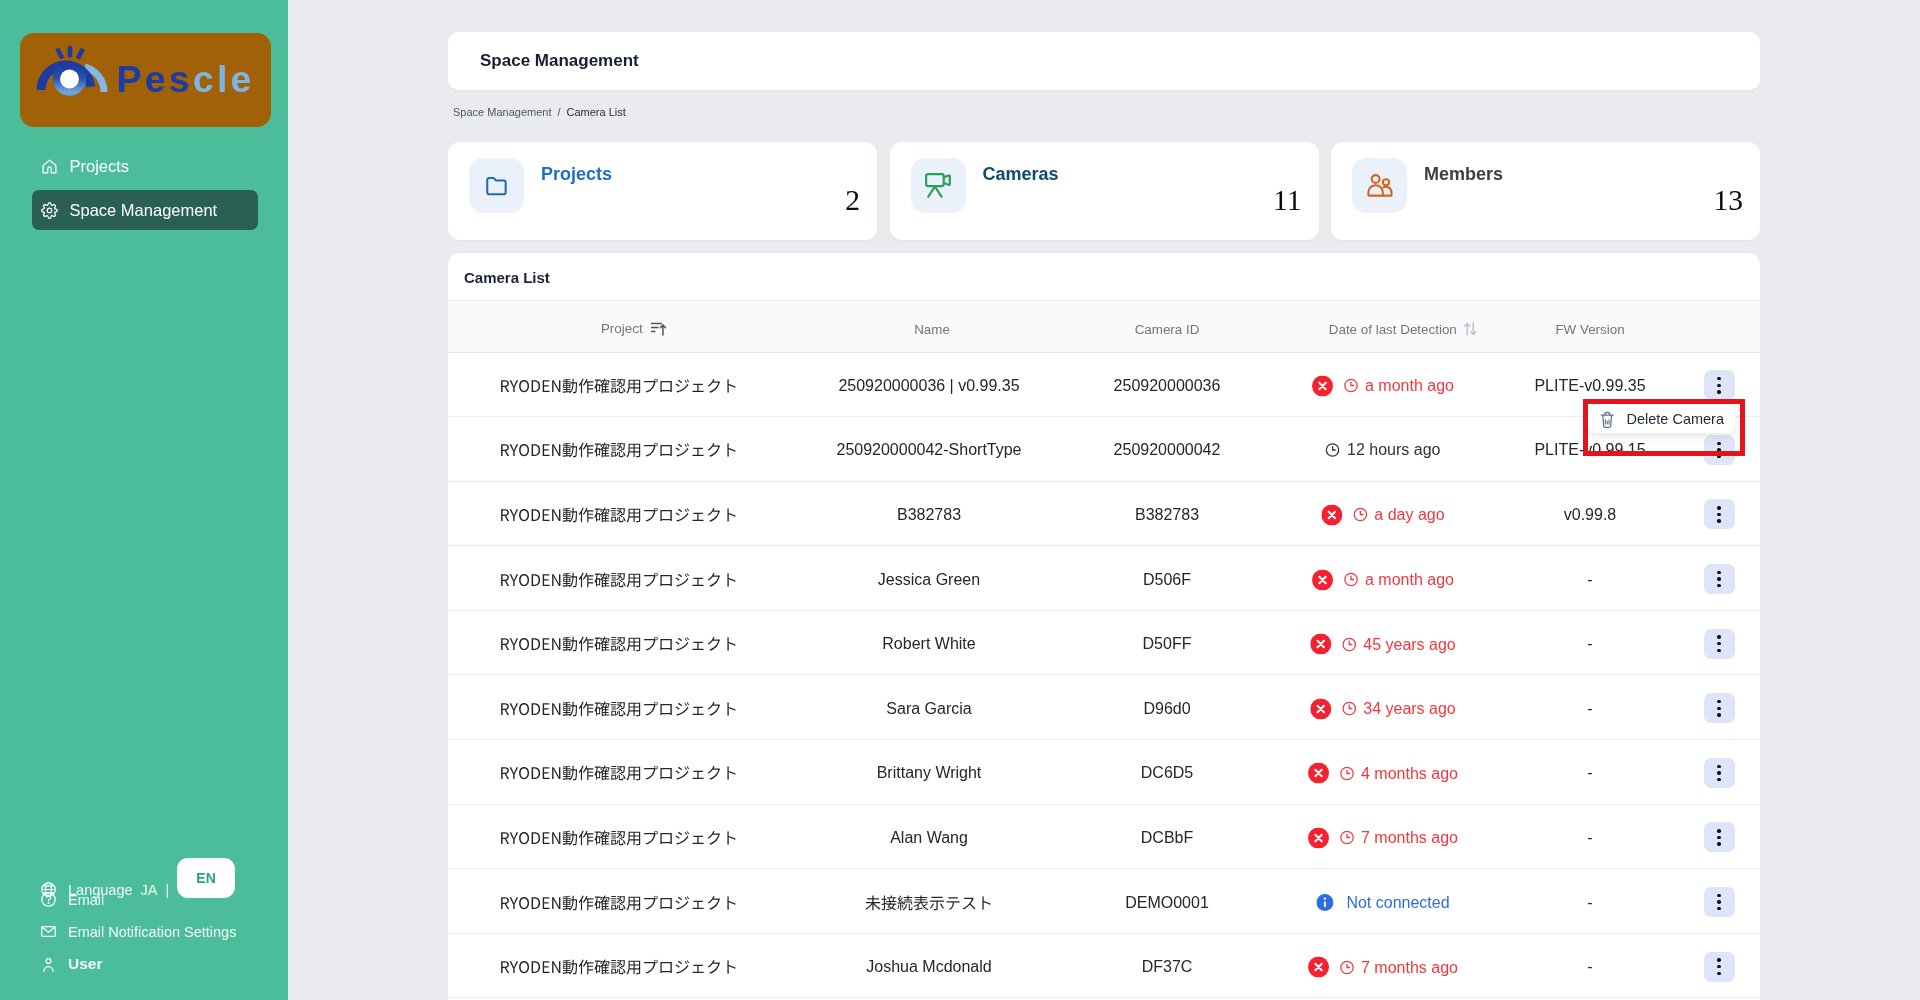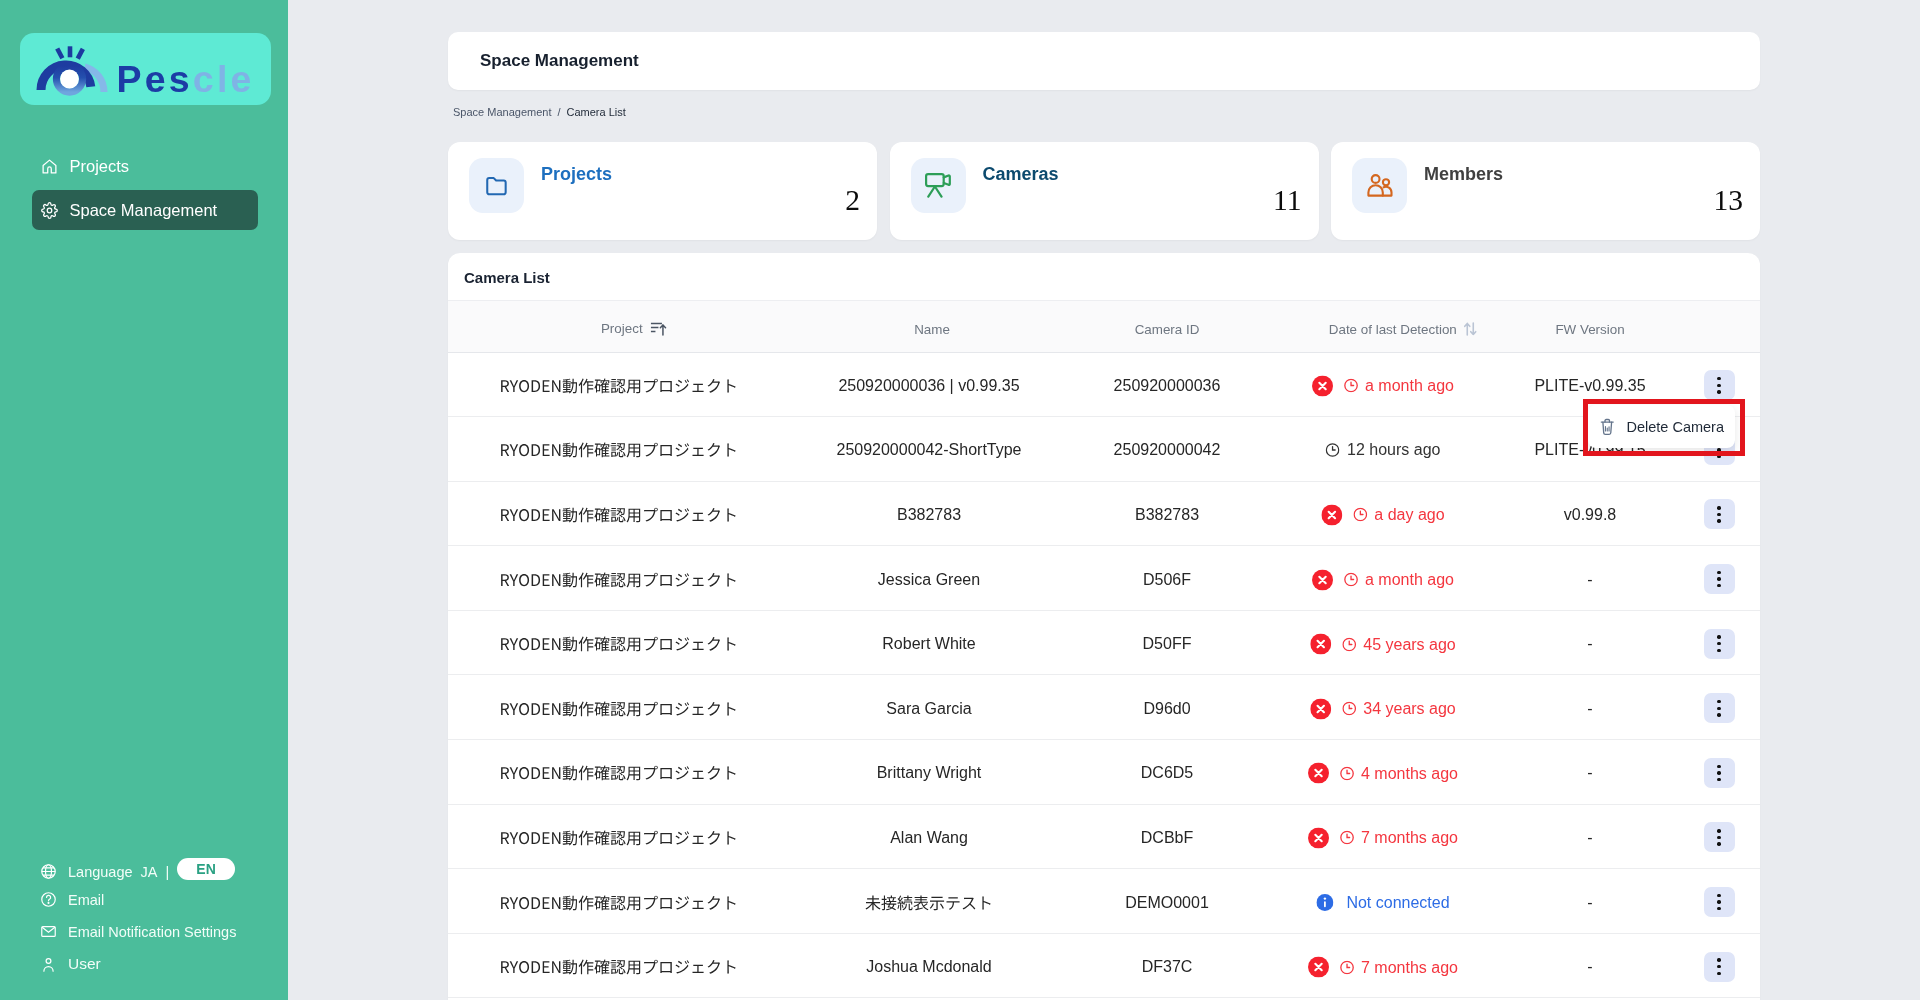--- a/index.html
+++ b/index.html
@@ -1,26 +1,26 @@
 <!DOCTYPE html>
 <html><head><meta charset="utf-8">
 <style>
 *{margin:0;padding:0;box-sizing:border-box}
 html,body{width:1920px;height:1000px;overflow:hidden;background:#E9EBEF;font-family:"Liberation Sans",sans-serif;position:relative}
 
 .sidebar{position:absolute;left:0;top:0;width:288px;height:1000px;background:#4BBD9B}
-.logocard{position:absolute;left:20px;top:33px;width:251px;height:72px;background:#5eead4;border-radius:14px}
+.logocard{position:absolute;left:20px;top:33px;width:251px;height:94px;background:#a16207;border-radius:14px}
 .nav-item{position:absolute;left:31.5px;width:226.5px;height:40px;border-radius:7px;color:#fff;font-size:16.5px;display:flex;align-items:center}
 .nav-item svg{margin-left:9px}
 .nav-item span{margin-left:12px}
 .nav-active{background:#2A6052}
 .side-bot{position:absolute;left:40px;color:#F2FDF8;font-size:14.5px;display:flex;align-items:flex-end;white-space:nowrap}
 .side-bot svg{flex:0 0 auto}
 .side-bot .t{margin-left:11px}
-.enpill{display:inline-block;background:#fff;color:#2AA183;font-weight:700;font-size:14px;border-radius:11px;padding:3px 19px;margin-left:8px}
+.enpill{display:inline-block;background:#fff;color:#2AA183;font-weight:700;font-size:14px;border-radius:11px;padding:12px 19px;margin-left:8px}
 
 .topcard{position:absolute;left:448px;top:32px;width:1312px;height:58px;background:#fff;border-radius:10px;box-shadow:0 1px 2px rgba(0,0,0,.04)}
 .topcard .tt{position:absolute;left:32px;top:50%;transform:translateY(-50%);font-size:17px;font-weight:700;color:#17202E}
 .crumbs{position:absolute;left:453px;top:105.5px;font-size:11px;color:#4A5568}
 .crumbs .c2{color:#1F2937}
 .statcard{position:absolute;top:142px;width:429px;height:98px;background:#fff;border-radius:12px;box-shadow:0 1px 2px rgba(0,0,0,.04)}
 .sticon{position:absolute;left:21px;top:16px;width:55px;height:55px;border-radius:14px;background:#EAF1FB;display:flex;align-items:center;justify-content:center}
 .sttitle{position:absolute;left:93px;top:22px;font-size:18px;font-weight:700}
 .stnum{position:absolute;right:17px;top:42px;font-family:"Liberation Serif",serif;font-size:29.5px;color:#0b0b0b}
 
@@ -30,21 +30,21 @@
 .th{position:absolute;top:calc(50% + 3px);transform:translate(-50%,-50%);white-space:nowrap;display:flex;align-items:flex-start}
 .row{position:absolute;left:448px;width:1312px;height:64.6px;border-bottom:1px solid #ECEDEF;background:#fff}
 .cell{position:absolute;top:calc(50% + 1.5px);transform:translate(-50%,-50%);white-space:nowrap;font-size:16px;color:#262626;display:flex;align-items:center}
 .c-proj{left:171px} .c-name{left:481px} .c-id{left:719px} .c-date{left:935px} .c-fw{left:1142px}
 .icx{margin-right:10.5px} .icc{margin-right:7.5px}
 .dt-red{color:#F4363F} .dt-dark{color:#333} .dt-blue{color:#2D6CE5}
 .jpt{display:block}
 .dots{position:absolute;left:1255.5px;top:calc(50% + 1px);transform:translateY(-50%);width:31px;height:30px;border-radius:7px;background:#DFE5F8;display:flex;flex-direction:column;align-items:center;justify-content:center;gap:3.2px}
 .dots span{width:3.4px;height:3.4px;border-radius:50%;background:#101010}
 
-.popup{position:absolute;left:1588px;top:405px;width:147px;height:43px;background:#fff;border-radius:8px;box-shadow:0 3px 10px rgba(0,0,0,.10);display:flex;align-items:center;z-index:5}
+.popup{position:absolute;left:1588px;top:405px;width:147px;height:28px;background:#fff;border-radius:8px;box-shadow:0 3px 10px rgba(0,0,0,.10);display:flex;align-items:center;z-index:5}
 .popup .t{margin-left:12px;font-size:14.5px;color:#1F2937}
 .redbox{position:absolute;left:1583px;top:399px;width:162px;height:57px;border:5px solid #E2151D;z-index:6}
 </style></head>
 <body>
 <svg width="0" height="0" style="position:absolute">
     <defs>
 <g id="jp1" fill="#262626">
         <path d="M3.1 -6.2V-10.5H5.1C6.9 -10.5 7.9 -10.0 7.9 -8.4C7.9 -6.9 6.9 -6.2 5.1 -6.2ZM8.0 0.0H9.7L6.7 -5.1C8.3 -5.5 9.4 -6.6 9.4 -8.4C9.4 -10.9 7.7 -11.7 5.3 -11.7H1.6V0.0H3.1V-5.0H5.2Z M13.7 0.0H15.1V-4.5L18.7 -11.7H17.1L15.6 -8.4C15.3 -7.6 14.9 -6.7 14.4 -5.8H14.4C14.0 -6.7 13.6 -7.6 13.2 -8.4L11.7 -11.7H10.1L13.7 -4.5Z M24.6 0.2C27.5 0.2 29.6 -2.1 29.6 -5.9C29.6 -9.7 27.5 -11.9 24.6 -11.9C21.6 -11.9 19.6 -9.7 19.6 -5.9C19.6 -2.1 21.6 0.2 24.6 0.2ZM24.6 -1.1C22.5 -1.1 21.1 -3.0 21.1 -5.9C21.1 -8.8 22.5 -10.6 24.6 -10.6C26.7 -10.6 28.1 -8.8 28.1 -5.9C28.1 -3.0 26.7 -1.1 24.6 -1.1Z M32.1 0.0H35.1C38.7 0.0 40.6 -2.2 40.6 -5.9C40.6 -9.6 38.7 -11.7 35.1 -11.7H32.1ZM33.6 -1.2V-10.5H34.9C37.7 -10.5 39.1 -8.9 39.1 -5.9C39.1 -2.9 37.7 -1.2 34.9 -1.2Z M43.2 0.0H50.1V-1.3H44.6V-5.5H49.1V-6.8H44.6V-10.5H49.9V-11.7H43.2Z M52.6 0.0H54.0V-6.2C54.0 -7.4 53.9 -8.6 53.8 -9.8H53.9L55.1 -7.4L59.4 0.0H60.9V-11.7H59.5V-5.6C59.5 -4.4 59.6 -3.1 59.7 -1.9H59.6L58.4 -4.3L54.1 -11.7H52.6Z M73.0 -13.2C73.0 -12.0 73.0 -10.8 73.0 -9.7H71.1V-8.6H72.9C72.8 -5.6 72.4 -3.0 71.0 -1.1V-1.1L67.8 -0.8V-2.1H70.9V-3.0H67.8V-4.0H70.9V-8.8H67.8V-9.8H71.2V-10.7H67.8V-11.9C68.9 -12.0 70.0 -12.2 70.9 -12.4L70.3 -13.3C68.7 -12.9 65.7 -12.6 63.4 -12.5C63.5 -12.2 63.6 -11.9 63.7 -11.6C64.6 -11.6 65.6 -11.7 66.7 -11.8V-10.7H63.2V-9.8H66.7V-8.8H63.7V-4.0H66.7V-3.0H63.6V-2.1H66.7V-0.7L63.2 -0.4L63.4 0.7C65.2 0.5 67.7 0.2 70.1 -0.1C69.9 0.1 69.7 0.3 69.4 0.5C69.7 0.7 70.1 1.1 70.3 1.4C73.2 -0.8 73.9 -4.3 74.1 -8.6H76.4C76.2 -2.7 76.0 -0.6 75.6 -0.1C75.5 0.1 75.3 0.1 75.1 0.1C74.8 0.1 74.0 0.1 73.3 0.0C73.5 0.4 73.6 0.9 73.6 1.2C74.4 1.2 75.1 1.2 75.6 1.2C76.1 1.1 76.4 1.0 76.7 0.6C77.2 -0.1 77.4 -2.3 77.5 -9.1C77.5 -9.2 77.5 -9.7 77.5 -9.7H74.1C74.2 -10.8 74.2 -12.0 74.2 -13.2ZM64.7 -6.0H66.7V-4.8H64.7ZM67.8 -6.0H69.9V-4.8H67.8ZM64.7 -7.9H66.7V-6.8H64.7ZM67.8 -7.9H69.9V-6.8H67.8Z M86.9 -13.2C86.1 -10.9 84.8 -8.6 83.4 -7.1C83.7 -6.9 84.1 -6.5 84.3 -6.3C85.2 -7.2 85.9 -8.3 86.6 -9.6H87.7V1.3H88.9V-2.6H93.8V-3.8H88.9V-6.2H93.6V-7.3H88.9V-9.6H93.9V-10.8H87.2C87.5 -11.5 87.8 -12.2 88.1 -12.9ZM83.1 -13.4C82.2 -10.9 80.7 -8.5 79.1 -7.0C79.3 -6.7 79.7 -6.1 79.8 -5.8C80.4 -6.4 80.9 -7.0 81.4 -7.7V1.2H82.6V-9.6C83.2 -10.7 83.8 -11.9 84.2 -13.0Z M105.5 -4.8V-3.1H103.3V-4.8ZM95.4 -12.4V-11.2H97.2C96.8 -8.4 96.1 -5.9 94.9 -4.2C95.1 -3.9 95.5 -3.3 95.6 -3.1C95.9 -3.5 96.2 -4.0 96.5 -4.6V0.6H97.5V-0.7H100.6V-6.4C100.8 -6.1 101.2 -5.8 101.3 -5.6C101.6 -5.9 101.9 -6.1 102.2 -6.4V1.3H103.3V0.6H109.9V-0.4H106.6V-2.1H109.1V-3.1H106.6V-4.8H109.1V-5.7H106.6V-7.3H109.4V-8.4H106.8C107.1 -8.9 107.4 -9.5 107.6 -10.0L106.5 -10.3C106.3 -9.7 106.0 -9.0 105.8 -8.4H103.8C104.3 -9.1 104.7 -9.9 105.1 -10.8H108.7V-9.1H109.8V-11.8H105.5C105.7 -12.3 105.8 -12.7 106.0 -13.2L104.8 -13.5C104.7 -12.9 104.5 -12.3 104.3 -11.8H101.1V-9.1H102.1V-10.8H103.8C103.0 -9.1 102.0 -7.6 100.6 -6.6V-7.7H97.6C97.9 -8.8 98.1 -10.0 98.3 -11.2H101.0V-12.4ZM105.5 -5.7H103.3V-7.3H105.5ZM105.5 -2.1V-0.4H103.3V-2.1ZM97.5 -6.6H99.6V-1.7H97.5Z M119.3 -4.2V-0.4C119.3 0.8 119.6 1.2 120.8 1.2C121.1 1.2 122.3 1.2 122.6 1.2C123.6 1.2 123.9 0.7 124.0 -1.3C123.7 -1.4 123.2 -1.5 123.0 -1.7C123.0 -0.1 122.9 0.1 122.5 0.1C122.2 0.1 121.2 0.1 121.0 0.1C120.5 0.1 120.4 0.0 120.4 -0.4V-4.2ZM117.8 -3.7C117.6 -2.4 117.3 -1.0 116.5 -0.2L117.4 0.4C118.3 -0.5 118.6 -2.0 118.8 -3.4ZM119.6 -5.7C120.6 -5.1 121.9 -4.2 122.4 -3.5L123.2 -4.3C122.6 -5.0 121.3 -5.9 120.3 -6.4ZM123.3 -3.6C124.1 -2.4 124.8 -0.8 125.1 0.3L126.1 -0.1C125.9 -1.2 125.2 -2.8 124.3 -4.0ZM111.9 -8.6V-7.6H116.4V-8.6ZM111.9 -12.9V-11.9H116.4V-12.9ZM111.9 -6.5V-5.5H116.4V-6.5ZM111.1 -10.8V-9.8H116.9V-10.8ZM117.6 -12.8V-11.7H120.4C120.3 -11.2 120.2 -10.7 120.0 -10.1C119.4 -10.4 118.7 -10.7 118.1 -10.9L117.5 -10.0C118.2 -9.8 118.9 -9.5 119.6 -9.2C119.1 -8.1 118.3 -7.2 116.9 -6.6C117.2 -6.4 117.5 -6.0 117.6 -5.7C119.1 -6.5 120.0 -7.5 120.6 -8.7C121.2 -8.3 121.8 -8.0 122.2 -7.6L122.8 -8.6C122.4 -8.9 121.7 -9.3 121.0 -9.7C121.2 -10.3 121.4 -11.0 121.5 -11.7H124.2C124.1 -8.7 123.9 -7.6 123.7 -7.3C123.5 -7.2 123.4 -7.2 123.2 -7.2C122.9 -7.2 122.2 -7.2 121.5 -7.2C121.6 -6.9 121.8 -6.5 121.8 -6.1C122.5 -6.1 123.3 -6.1 123.7 -6.1C124.1 -6.2 124.4 -6.3 124.6 -6.6C125.0 -7.1 125.2 -8.5 125.4 -12.3C125.4 -12.4 125.4 -12.8 125.4 -12.8ZM111.8 -4.3V1.1H112.9V0.4H116.4V-4.3ZM112.9 -3.3H115.4V-0.6H112.9Z M129.0 -12.3V-6.5C129.0 -4.3 128.8 -1.4 127.0 0.6C127.3 0.7 127.8 1.1 128.0 1.4C129.2 0.0 129.7 -1.8 130.0 -3.6H134.0V1.1H135.2V-3.6H139.5V-0.4C139.5 -0.1 139.4 0.0 139.1 0.0C138.8 0.1 137.7 0.1 136.6 0.0C136.8 0.4 136.9 0.9 137.0 1.2C138.5 1.2 139.4 1.2 140.0 1.0C140.5 0.8 140.7 0.4 140.7 -0.4V-12.3ZM130.2 -11.2H134.0V-8.6H130.2ZM139.5 -11.2V-8.6H135.2V-11.2ZM130.2 -7.5H134.0V-4.8H130.1C130.1 -5.4 130.2 -6.0 130.2 -6.5ZM139.5 -7.5V-4.8H135.2V-7.5Z M155.4 -11.5C155.4 -12.1 155.9 -12.6 156.5 -12.6C157.1 -12.6 157.5 -12.1 157.5 -11.5C157.5 -10.9 157.1 -10.4 156.5 -10.4C155.9 -10.4 155.4 -10.9 155.4 -11.5ZM154.7 -11.5C154.7 -11.3 154.7 -11.1 154.8 -11.0L154.2 -11.0C153.5 -11.0 147.1 -11.0 146.2 -11.0C145.7 -11.0 145.1 -11.0 144.6 -11.1V-9.6C145.0 -9.7 145.6 -9.7 146.2 -9.7C147.1 -9.7 153.5 -9.7 154.4 -9.7C154.2 -8.2 153.4 -5.9 152.3 -4.5C151.0 -2.8 149.2 -1.4 146.0 -0.6L147.1 0.6C150.1 -0.4 152.0 -1.8 153.4 -3.7C154.7 -5.4 155.5 -7.9 155.8 -9.6L155.9 -9.8C156.0 -9.7 156.3 -9.7 156.5 -9.7C157.5 -9.7 158.3 -10.5 158.3 -11.5C158.3 -12.5 157.5 -13.3 156.5 -13.3C155.5 -13.3 154.7 -12.5 154.7 -11.5Z M160.9 -11.0C160.9 -10.6 160.9 -10.1 160.9 -9.7C160.9 -9.1 160.9 -2.5 160.9 -1.8C160.9 -1.3 160.9 -0.1 160.8 0.1H162.2L162.2 -0.8H170.9L170.9 0.1H172.3C172.3 -0.1 172.3 -1.3 172.3 -1.8C172.3 -2.4 172.3 -9.0 172.3 -9.7C172.3 -10.1 172.3 -10.6 172.3 -11.0C171.8 -10.9 171.2 -10.9 170.9 -10.9C170.1 -10.9 163.2 -10.9 162.3 -10.9C161.9 -10.9 161.5 -10.9 160.9 -11.0ZM162.2 -2.1V-9.7H170.9V-2.1Z M186.0 -11.9 185.1 -11.6C185.6 -10.8 186.2 -9.9 186.6 -9.0L187.5 -9.5C187.1 -10.2 186.4 -11.4 186.0 -11.9ZM188.1 -12.7 187.2 -12.3C187.7 -11.6 188.3 -10.7 188.7 -9.8L189.6 -10.3C189.2 -11.0 188.5 -12.1 188.1 -12.7ZM179.2 -12.2 178.4 -11.1C179.4 -10.6 181.1 -9.4 181.9 -8.8L182.6 -9.9C181.9 -10.4 180.1 -11.6 179.2 -12.2ZM176.8 -0.7 177.5 0.6C179.0 0.3 181.2 -0.5 182.8 -1.4C185.3 -2.9 187.6 -5.0 188.9 -7.1L188.2 -8.5C186.9 -6.2 184.8 -4.1 182.1 -2.6C180.5 -1.7 178.5 -1.0 176.8 -0.7ZM176.7 -8.6 176.0 -7.5C177.0 -7.0 178.7 -5.9 179.5 -5.3L180.2 -6.4C179.6 -6.9 177.7 -8.1 176.7 -8.6Z M193.0 -1.2V0.1C193.4 0.1 193.8 0.1 194.2 0.1H203.0C203.3 0.1 203.8 0.1 204.1 0.1V-1.2C203.8 -1.2 203.4 -1.2 203.0 -1.2H199.1V-7.0H202.3C202.6 -7.0 203.0 -7.0 203.4 -7.0V-8.3C203.1 -8.2 202.7 -8.2 202.3 -8.2H194.9C194.6 -8.2 194.1 -8.2 193.8 -8.3V-7.0C194.1 -7.0 194.6 -7.0 194.9 -7.0H197.8V-1.2H194.2C193.8 -1.2 193.4 -1.2 193.0 -1.2Z M215.1 -12.4 213.6 -12.9C213.5 -12.5 213.3 -11.9 213.1 -11.6C212.4 -10.2 210.9 -7.9 208.1 -6.2L209.2 -5.4C211.0 -6.6 212.3 -8.0 213.3 -9.3H218.7C218.4 -7.9 217.4 -5.8 216.1 -4.4C214.7 -2.7 212.7 -1.2 209.7 -0.3L210.9 0.7C213.9 -0.4 215.8 -1.9 217.3 -3.6C218.7 -5.4 219.7 -7.5 220.1 -9.2C220.2 -9.4 220.4 -9.8 220.5 -10.0L219.4 -10.7C219.2 -10.5 218.8 -10.5 218.4 -10.5H214.0L214.4 -11.2C214.6 -11.5 214.8 -12.0 215.1 -12.4Z M227.9 -1.4C227.9 -0.8 227.9 -0.0 227.8 0.5H229.4C229.3 -0.0 229.3 -0.9 229.3 -1.4L229.2 -6.7C231.0 -6.1 233.8 -5.1 235.5 -4.1L236.1 -5.5C234.4 -6.3 231.4 -7.5 229.2 -8.1V-10.7C229.2 -11.2 229.3 -11.9 229.4 -12.4H227.8C227.9 -11.9 227.9 -11.2 227.9 -10.7C227.9 -9.4 227.9 -2.3 227.9 -1.4Z"></path>
       </g>
 <g id="jp2" fill="#262626">
@@ -113,21 +113,21 @@
         <rect x="2.5" y="5" width="19" height="14" rx="1.5"></rect>
         <path d="M3 6 L12 13 L21 6"></path>
       </svg>
     <span class="t">Email Notification Settings</span>
   </div>
   <div class="side-bot" style="top:955px">
     <svg width="17" height="17" viewBox="0 0 24 24" fill="none" stroke="#fff" stroke-width="1.7" stroke-linecap="round">
         <circle cx="12" cy="7" r="3.4"></circle>
         <path d="M5.5 21.5 a6.5 6.5 0 0 1 13 0"></path>
       </svg>
-    <span class="t" style="font-weight:400;font-size:15.5px">User</span>
+    <span class="t" style="font-weight:700;font-size:15.5px">User</span>
   </div>
 </div>
 
 <div class="topcard">
     <div class="tt">Space Management</div>
   </div>
 <div class="crumbs">Space Management<span style="margin:0 6px">/</span><span class="c2">Camera List</span></div>
 
 <div class="statcard" style="left:448px">
   <div class="sticon">

